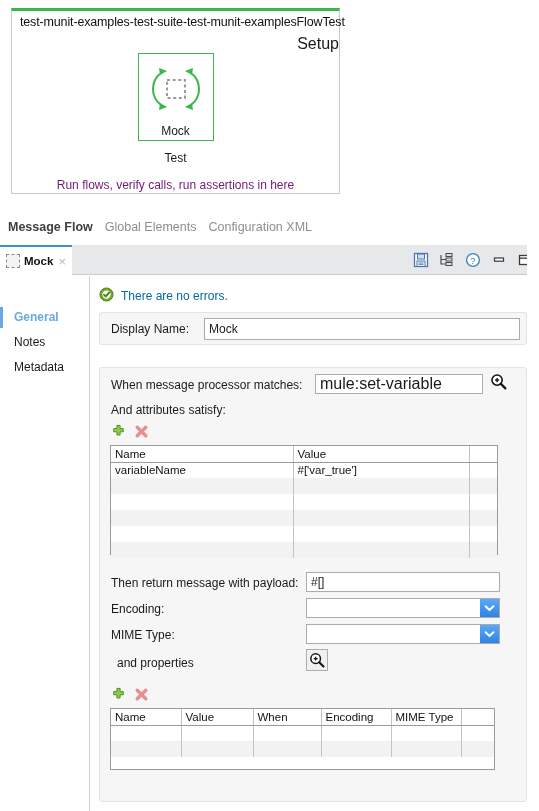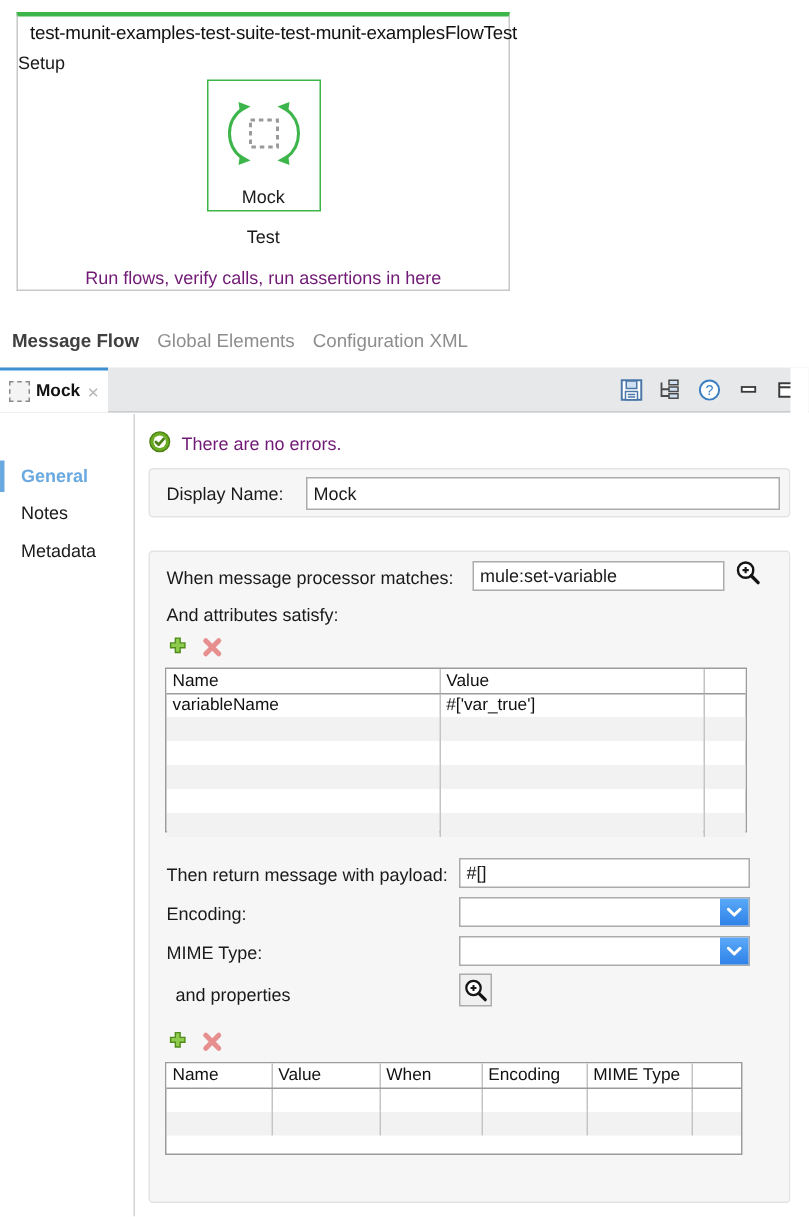--- a/index.html
+++ b/index.html
@@ -21,22 +21,22 @@
     background: #ffffff;
     border: 1px solid #c8c8c8;
     border-top: 3px solid #3cb54a;
   }
   #flow-title {
     position: absolute; left: 8px; top: 4px;
     font-size: 12.5px; color: #111; white-space: nowrap;
     letter-spacing: -0.15px;
   }
   #setup-label {
-    position: absolute; width: 100%; top: 24px; text-align: left;
-    font-size: 12px; color: #1a1a1a;
+    position: absolute; width: 100%; top: 24px; text-align: right;
+    font-size: 16px; color: #1a1a1a;
   }
   #mock-box {
     position: absolute; left: 50%; transform: translateX(-50%); top: 42px;
     width: 76px; height: 88px;
     border: 1px solid #3cb54a; background: #fff;
     display: flex; flex-direction: column; align-items: center;
   }
   #mock-icon-wrap { margin-top: 5px; }
   #mock-name {
     font-size: 12px; color: #1a1a1a; margin-top: 2px;
@@ -110,21 +110,21 @@
   #prop-content {
     position: absolute; left: 91px; top: 31px;
     width: 448px; height: 535px;
     background: #ffffff;
     overflow: hidden;
   }
   #error-row {
     position: absolute; left: 8px; top: 11px;
     display: flex; align-items: center; gap: 7px;
   }
-  #error-text { font-size: 12px; color: #701a75; }
+  #error-text { font-size: 12px; color: #0369a1; }
 
   .group-box {
     position: absolute;
     background: #f6f6f7;
     border: 1px solid #e2e3e5;
     border-radius: 3px;
   }
   #display-group {
     left: 8px; top: 36px; width: 428px; height: 33px;
   }
@@ -144,21 +144,21 @@
   }
   #matching-group {
     left: 8px; top: 91px; width: 428px; height: 435px;
   }
 
   #mp-label { position: absolute; left: 11px; top: 10px; }
   #mp-input {
     position: absolute; left: 215px; top: 6px;
     width: 168px; height: 20px;
     background: #fff; border: 1px solid #a9abad;
-    font-family: "Liberation Sans", sans-serif; font-size: 12px;
+    font-family: "Liberation Sans", sans-serif; font-size: 16px;
     color: #1a1a1a; padding: 0 4px;
   }
   #mp-search { position: absolute; left: 390px; top: 5px; }
 
   #attrs-label { position: absolute; left: 11px; top: 35px; }
 
   .row-buttons { position: absolute; display: flex; gap: 8px; }
   #attrs-buttons { left: 11px; top: 56px; }
   #props-buttons { left: 11px; top: 319px; }
 

